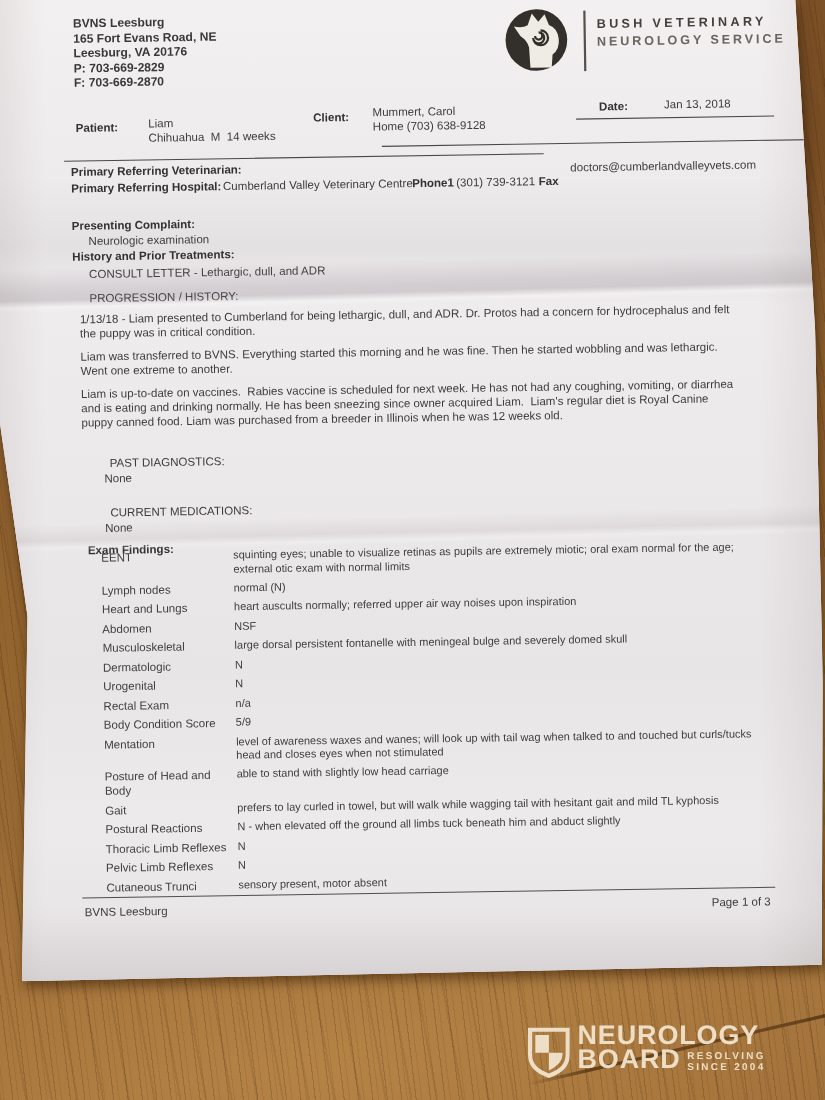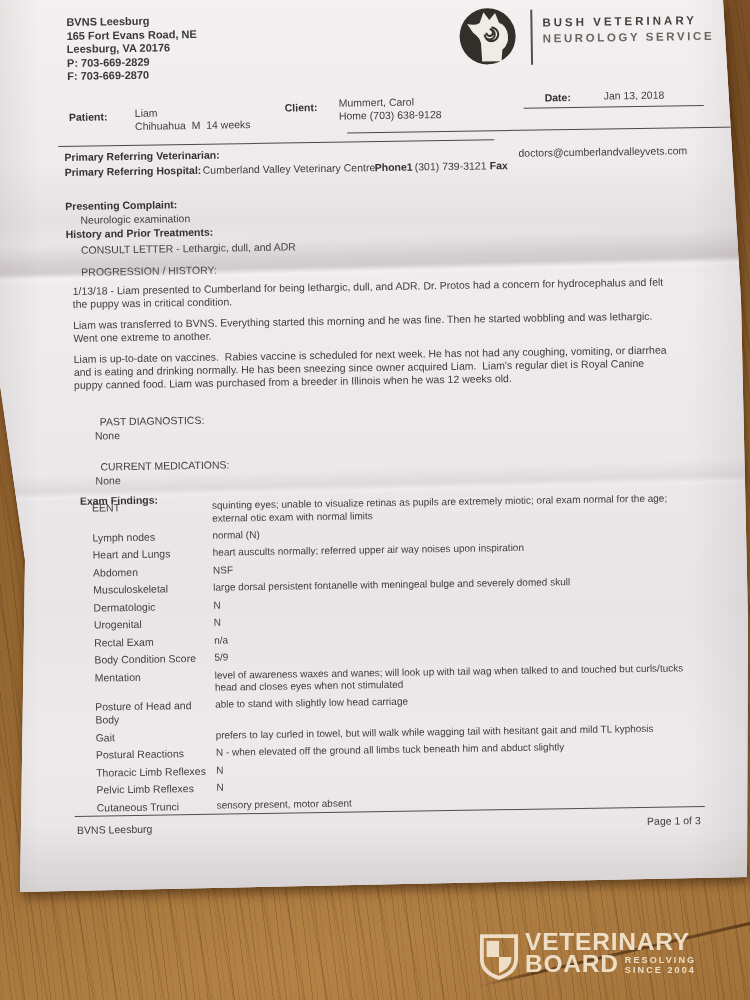--- a/index.html
+++ b/index.html
@@ -234,21 +234,21 @@
   </div>
 </div>
 
 <div class="wm">
   <svg class="wm-shield" viewBox="0 0 40 48">
     <path d="M2 2 H38 V26 Q38 40 20 46 Q2 40 2 26 Z" fill="none" stroke="rgba(240,228,204,0.95)" stroke-width="4"></path>
     <path d="M7 7 H20 V24 H7 Z" fill="rgba(240,228,204,0.95)"></path>
     <path d="M20 24 H33 V26 Q33 35 20 41 Z" fill="rgba(240,228,204,0.95)"></path>
   </svg>
   <div class="wm-text">
-    <div class="wm-line1">VETERINARY</div>
+    <div class="wm-line1">NEUROLOGY</div>
     <div class="wm-line2row">
       <div class="wm-line2">BOARD</div>
       <div class="wm-tag">
         <div>RESOLVING</div>
         <div>SINCE 2004</div>
       </div>
     </div>
   </div>
 </div>
 

